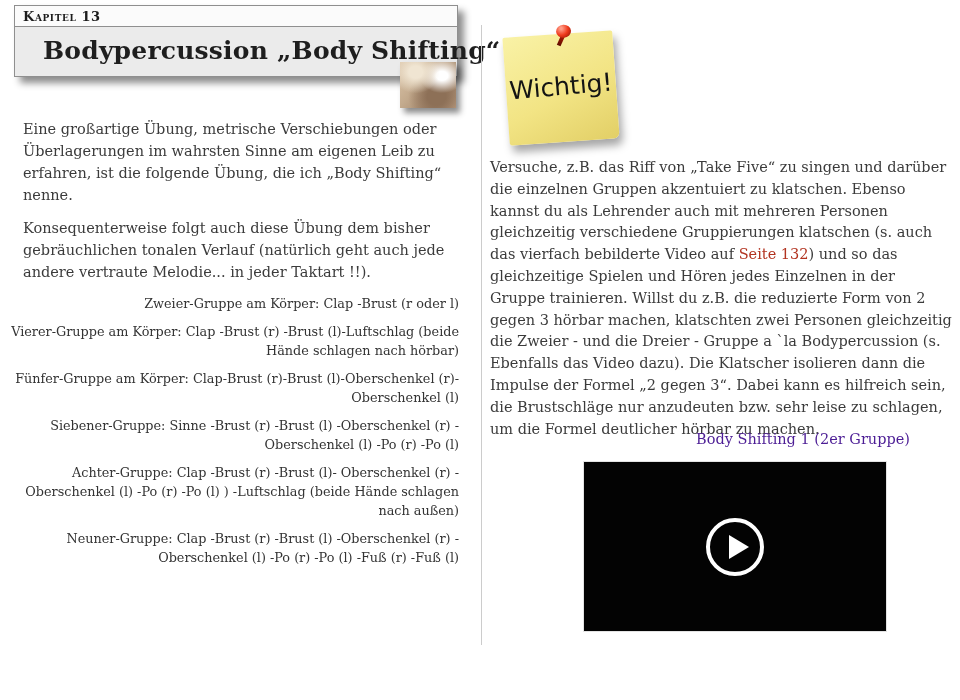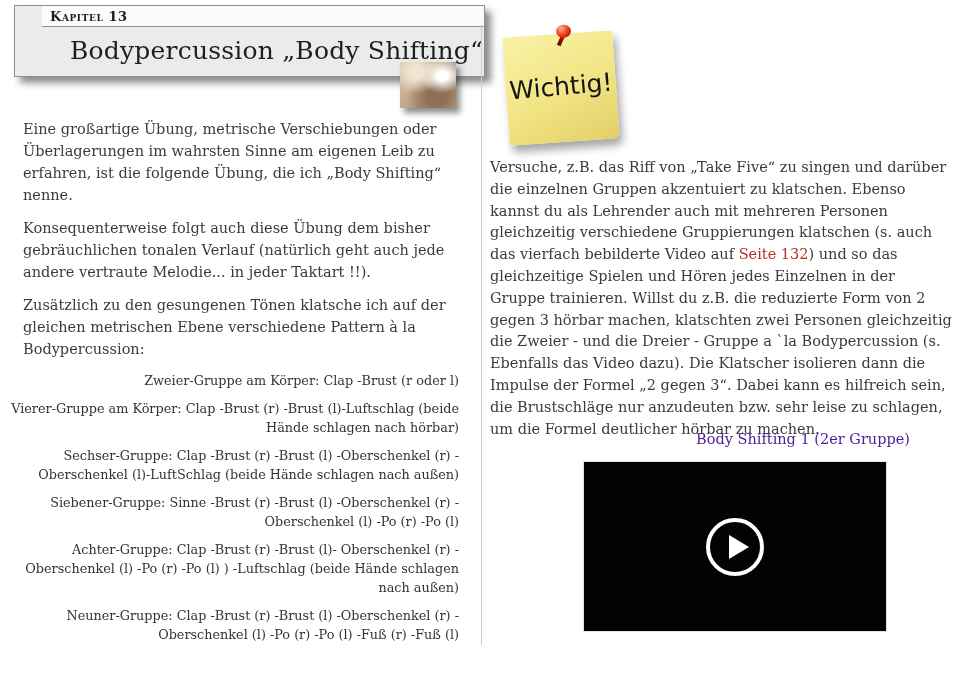--- a/index.html
+++ b/index.html
@@ -8,32 +8,32 @@
     background:#ffffff; overflow:hidden;
     font-family:"DejaVu Serif", serif; color:#3a3a3a;
   }
 
   
   .chapter-box {
     position:absolute; left:14px; top:5px; width:442px;
     border:1px solid #8f8f8f;
     box-shadow:6px 6px 7px rgba(0,0,0,0.45);
     background:#ebebeb;
-    padding-left:27px;
   }
   .kapitel-band {
     background:#fbfbfb; border-bottom:1px solid #8f8f8f;
     padding:3px 10px 2px 8px;
     font-size:13px; font-weight:bold; color:#1c1c1c;
     font-variant:small-caps; letter-spacing:0.6px;
   }
   .title-band {
     padding:9px 6px 11px 28px;
     font-size:25px; color:#1e1e1e; letter-spacing:0.2px;
     white-space:nowrap;
+    font-weight:bold;
   }
   .hands-photo {
     position:absolute; left:400px; top:62px; width:56px; height:46px;
     background:
       radial-gradient(ellipse at 28% 22%, #f0e5d2 12%, rgba(240,229,210,0) 42%),
       radial-gradient(ellipse at 75% 30%, #ffffff 10%, rgba(255,255,255,0) 38%),
       radial-gradient(ellipse at 65% 75%, #8d7057 18%, rgba(141,112,87,0) 55%),
       linear-gradient(130deg, #dcc6aa 0%, #c3aa8d 40%, #a3866b 75%, #bfa186 100%);
     box-shadow:4px 5px 6px rgba(0,0,0,0.45);
   }
@@ -116,24 +116,23 @@
 
   <div class="chapter-box">
     <div class="kapitel-band">Kapitel 13</div>
     <div class="title-band">Bodypercussion „Body Shifting“</div>
   </div>
   <div class="hands-photo"></div>
 
   <div class="left-col">
     <p class="body-par">Eine großartige Übung, metrische Verschiebungen oder Überlagerungen im wahrsten Sinne am eigenen Leib zu erfahren, ist die folgende Übung, die ich „Body Shifting“ nenne.</p>
     <p class="body-par">Konsequenterweise folgt auch diese Übung dem bisher gebräuchlichen tonalen Verlauf (natürlich geht auch jede andere vertraute Melodie... in jeder Taktart !!).</p>
-    <p class="body-par">Zusätzlich zu den gesungenen Tönen klatsche ich auf der gleichen metrischen Ebene verschiedene Pattern à la Bodypercussion:</p>
     <p class="group-item">Zweier-Gruppe am Körper: Clap -Brust (r oder l)</p>
     <p class="group-item">Vierer-Gruppe am Körper: Clap -Brust (r) -Brust (l)-Luftschlag (beide Hände schlagen nach hörbar)</p>
-    <p class="group-item">Sechser-Gruppe: Clap -Brust (r) -Brust (l) -Oberschenkel (r) -Oberschenkel (l)-LuftSchlag (beide Hände schlagen nach außen)</p>
+    <p class="group-item">Fünfer-Gruppe am Körper: Clap-Brust (r)-Brust (l)-Oberschenkel (r)-Oberschenkel (l)</p>
     <p class="group-item">Siebener-Gruppe: Sinne -Brust (r) -Brust (l) -Oberschenkel (r) -Oberschenkel (l) -Po (r) -Po (l)</p>
     <p class="group-item">Achter-Gruppe: Clap -Brust (r) -Brust (l)- Oberschenkel (r) -Oberschenkel (l) -Po (r) -Po (l) ) -Luftschlag (beide Hände schlagen nach außen)</p>
     <p class="group-item"><span>Neuner-Gruppe: Clap -Brust (r) -Brust (l) -Oberschenkel (r) -Oberschenkel (l) -Po (r) -Po (l) -Fuß (r) -Fuß (l)</span></p>
   </div>
 
   <div class="divider"></div>
 
   <div class="note">
     <div class="pin">
       <div class="pin-stem"></div>

